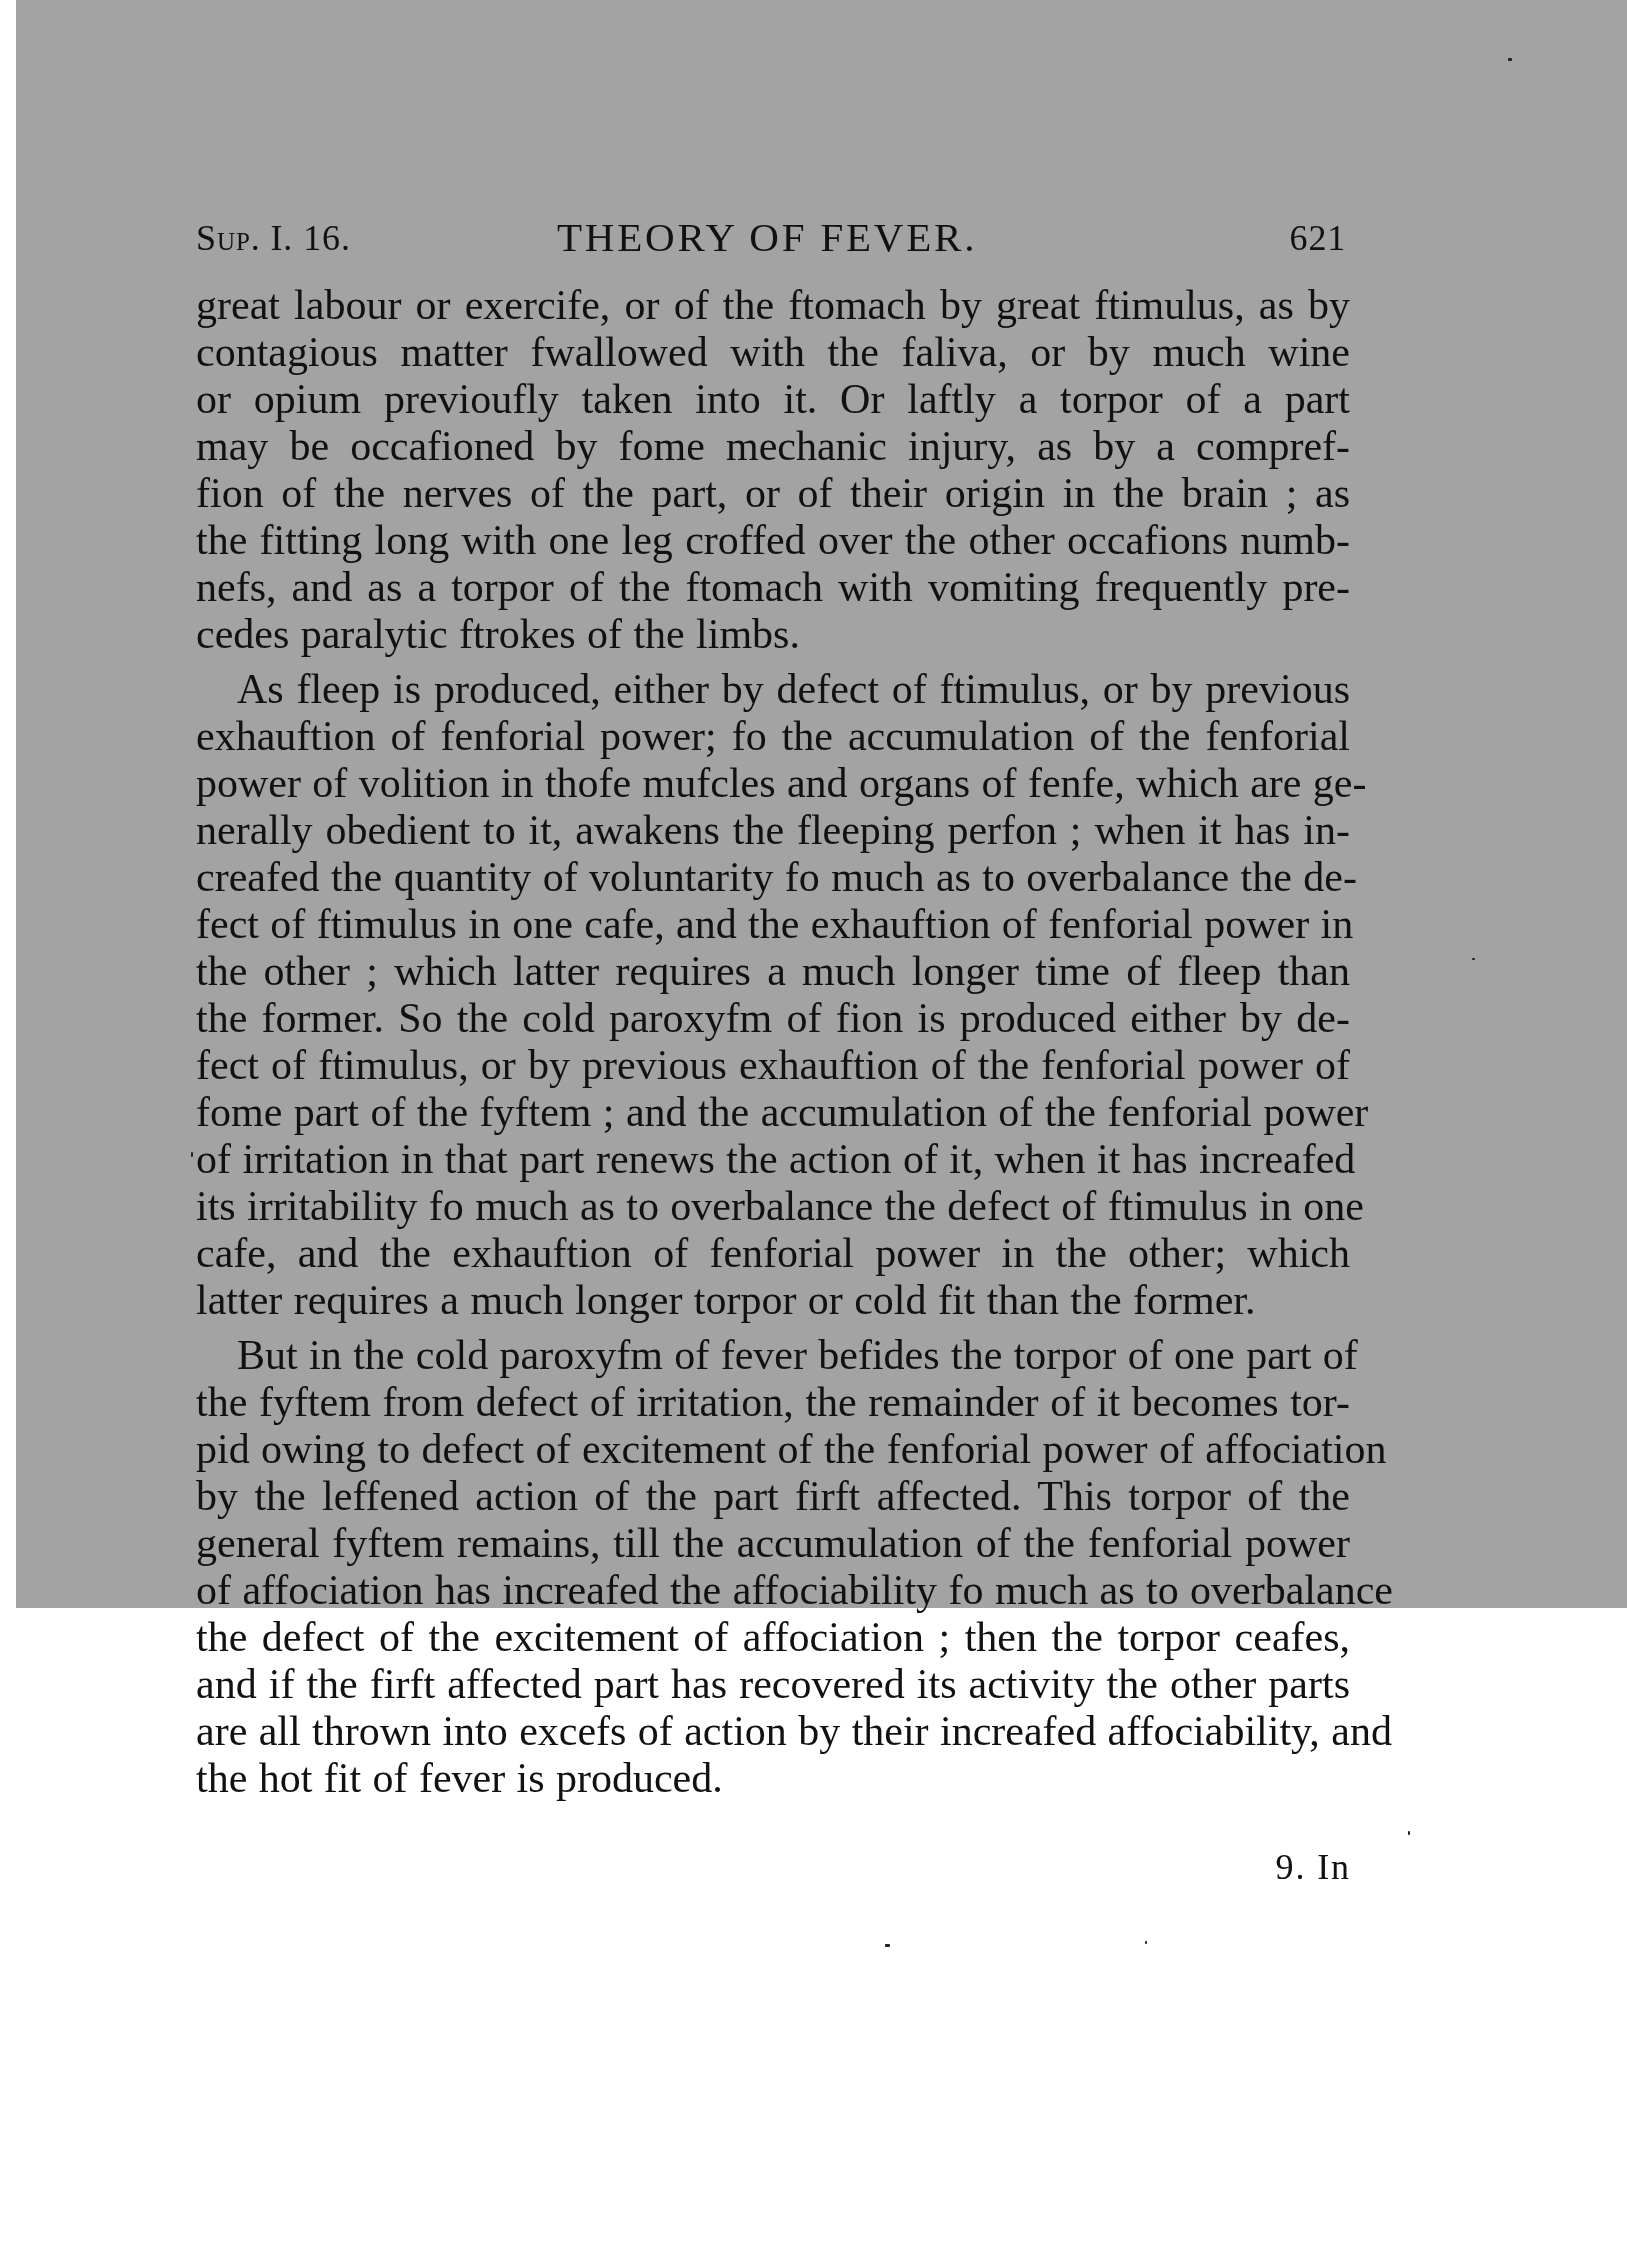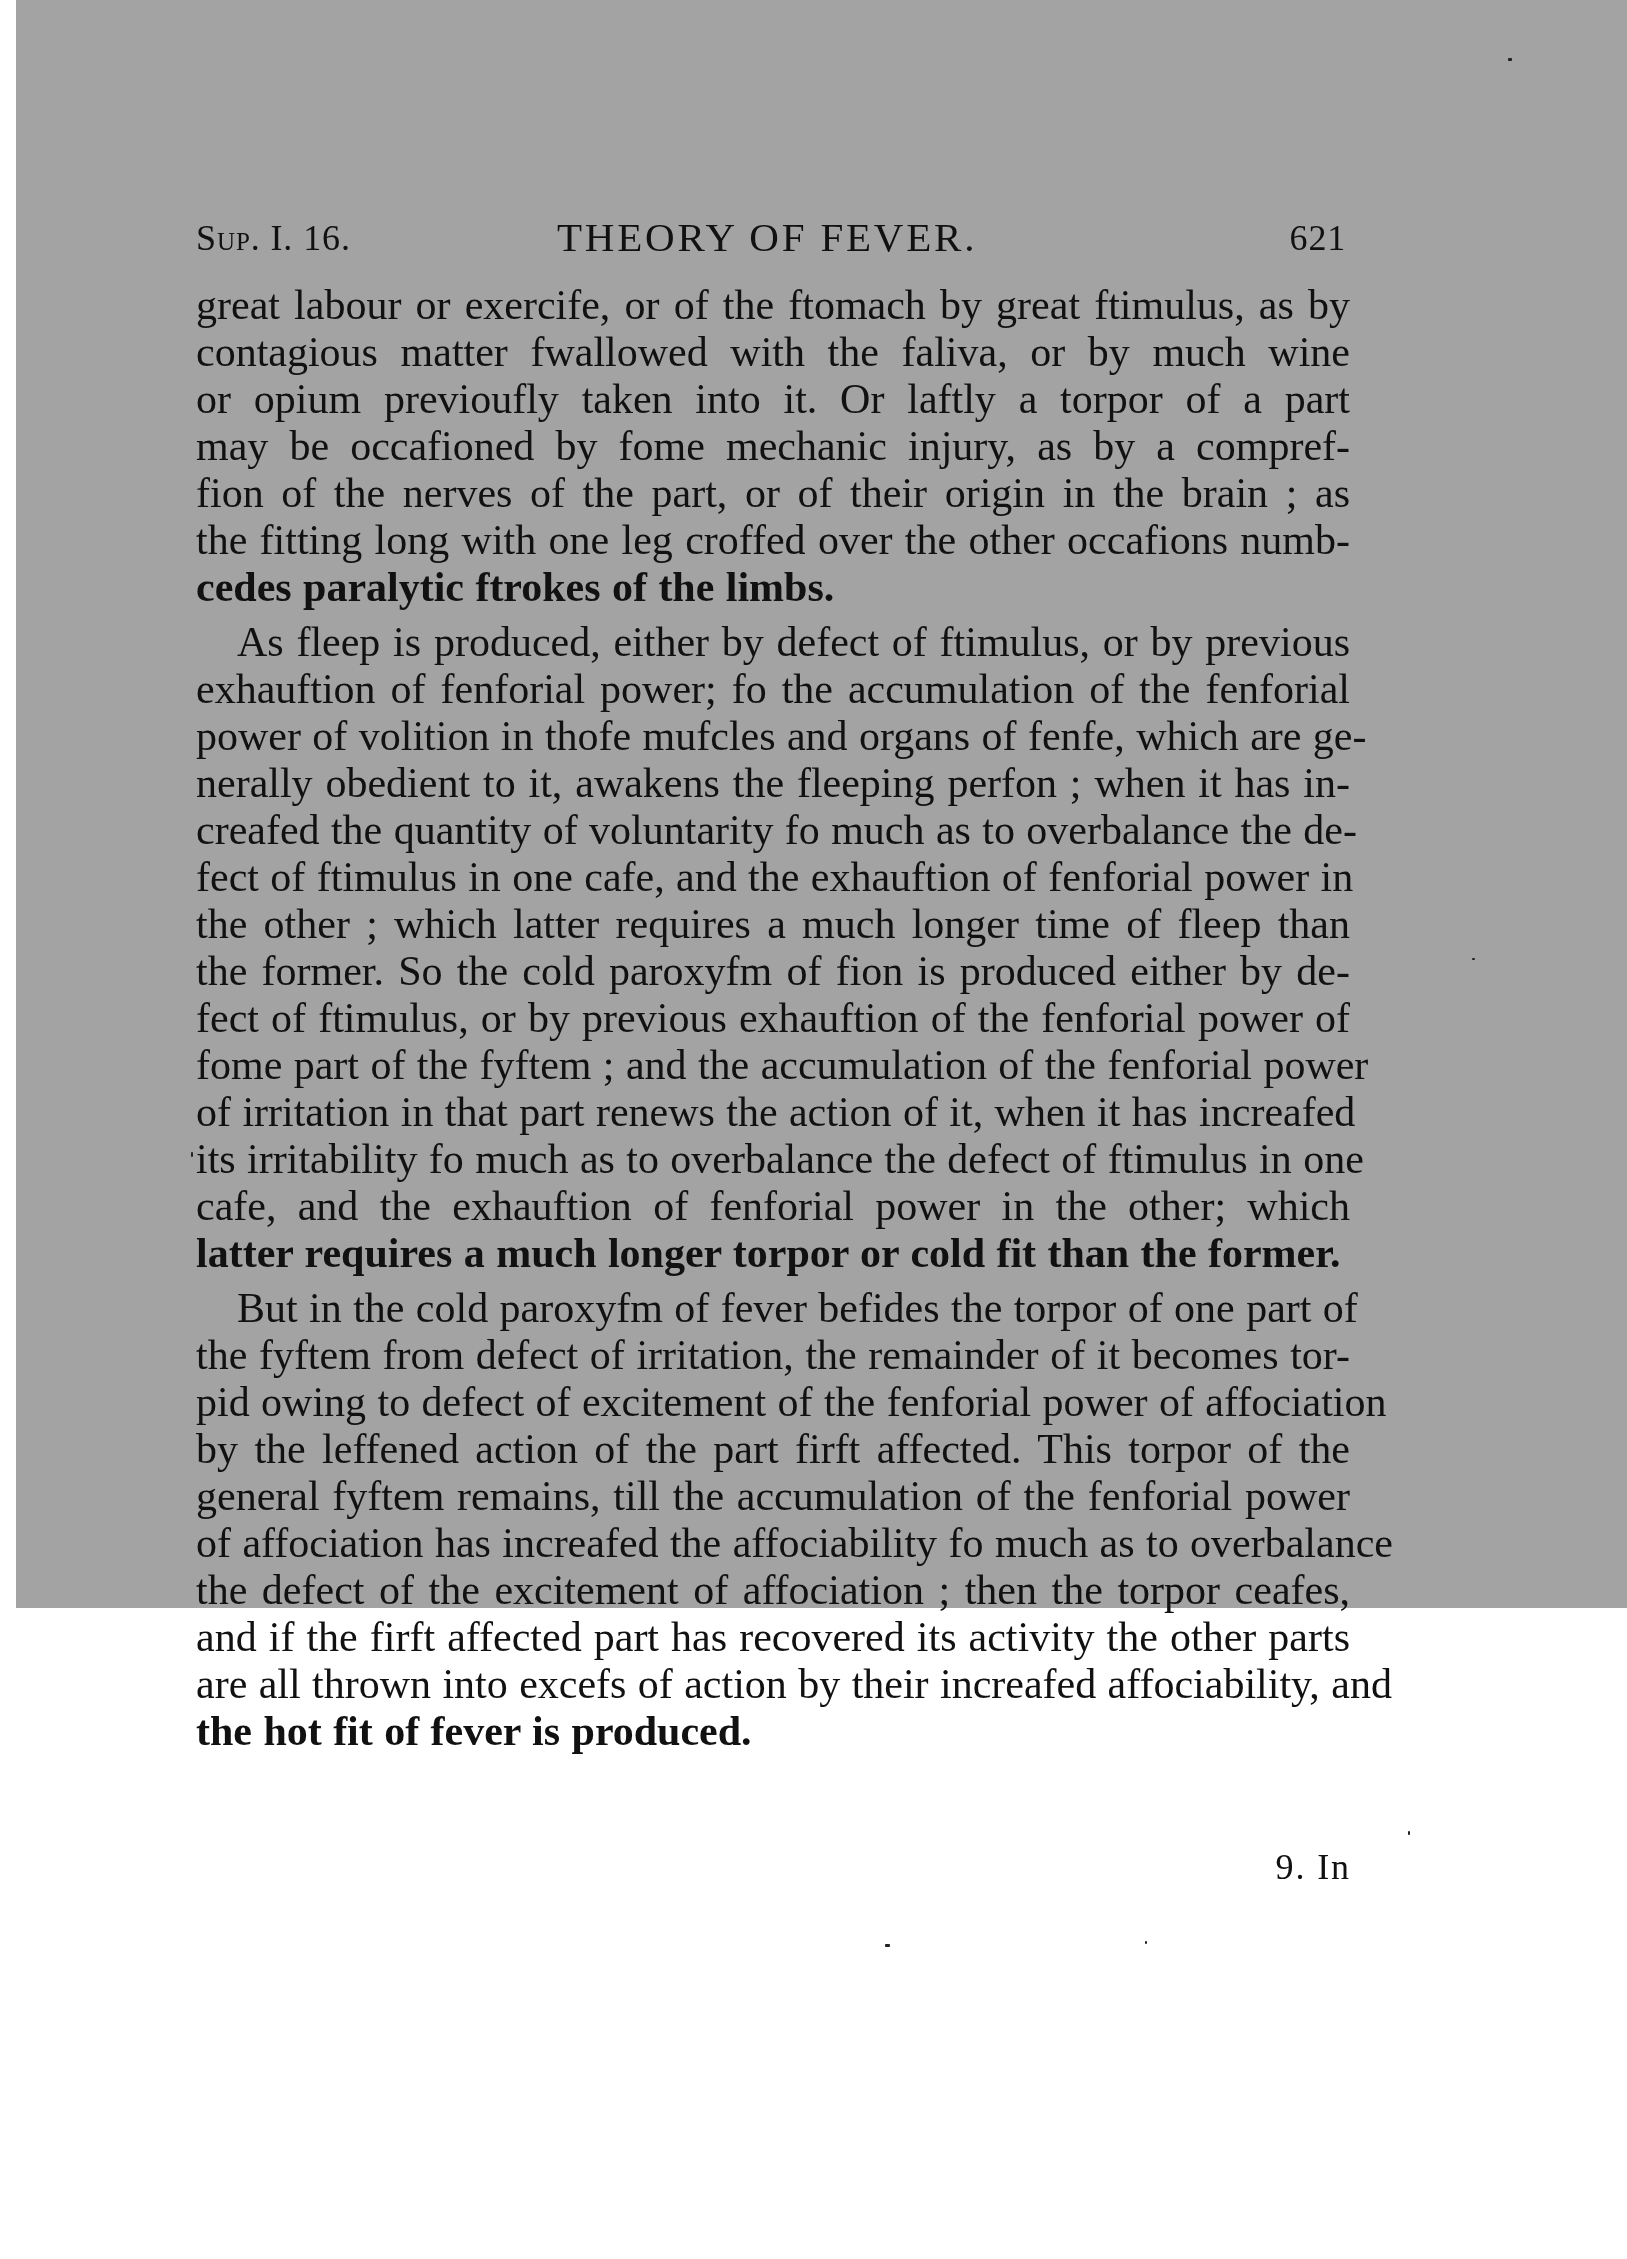--- a/index.html
+++ b/index.html
@@ -65,21 +65,20 @@
       line-height: 47px;
       font-size: 42px;
       white-space: nowrap;
       text-align: justify;
       text-align-last: justify;
       word-spacing: 0.9px;
     }
     .line.last {
       text-align: left;
       text-align-last: left;
-      font-weight: bold;
     }
     .line.indent {
       padding-left: 41px;
     }
     .paragraph + .paragraph {
       margin-top: 8px;
     }
     .catchword {
       position: absolute;
       right: 292px;
@@ -105,20 +104,21 @@
   </div>
 
   <div class="text-block" id="text-block">
       <div class="paragraph">
         <span class="line">great labour or exercife, or of the ftomach by great ftimulus, as by</span>
         <span class="line">contagious matter fwallowed with the faliva, or by much wine</span>
         <span class="line">or opium previoufly taken into it.  Or laftly a torpor of a part</span>
         <span class="line">may be occafioned by fome mechanic injury, as by a compref-</span>
         <span class="line">fion of the nerves of the part, or of their origin in the brain ; as</span>
         <span class="line">the fitting long with one leg croffed over the other occafions numb-</span>
+        <span class="line">nefs, and as a torpor of the ftomach with vomiting frequently pre-</span>
         <span class="line last">cedes paralytic ftrokes of the limbs.</span>
       </div>
       <div class="paragraph">
         <span class="line indent">As fleep is produced, either by defect of ftimulus, or by previous</span>
         <span class="line">exhauftion of fenforial power; fo the accumulation of the fenforial</span>
         <span class="line">power of volition in thofe mufcles and organs of fenfe, which are ge-</span>
         <span class="line">nerally obedient to it, awakens the fleeping perfon ; when it has in-</span>
         <span class="line">creafed the quantity of voluntarity fo much as to overbalance the de-</span>
         <span class="line">fect of ftimulus in one cafe, and the exhauftion of fenforial power in</span>
         <span class="line">the other ; which latter requires a much longer time of fleep than</span>

